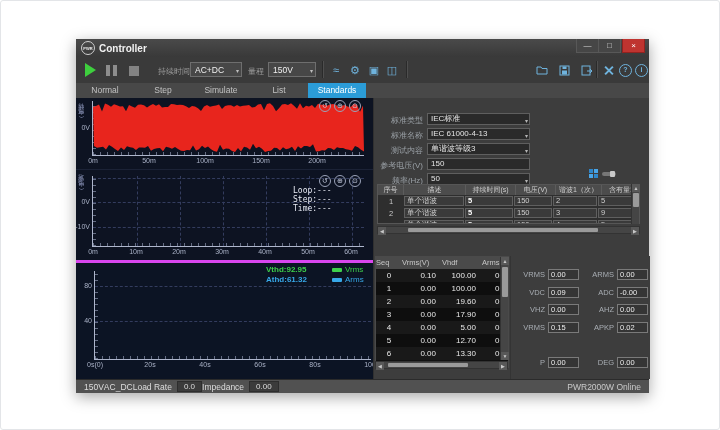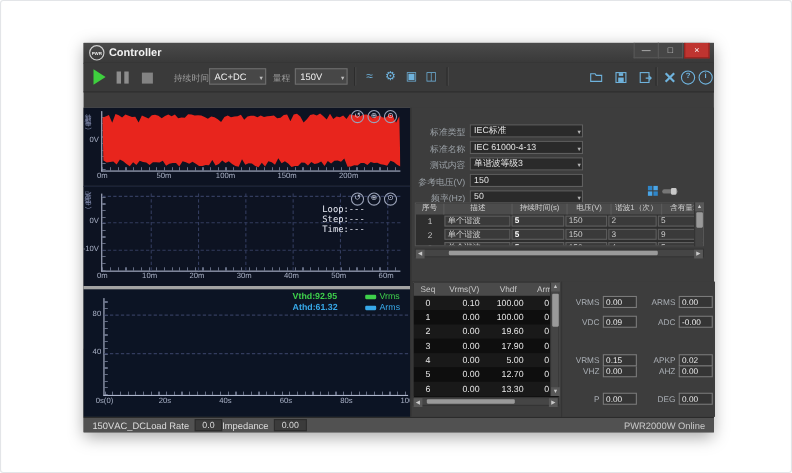--- a/index.html
+++ b/index.html
@@ -34,21 +34,21 @@
   .circ{width:11px;height:11px;border:1px solid #6fb3dd;border-radius:50%;color:#6fb3dd;font-size:7px;line-height:10px;text-align:center;font-weight:bold;}
   .tools-x{position:relative;width:11px;height:11px;}
   .tools-x i{position:absolute;left:5px;top:0;width:2px;height:11px;background:#6fb3dd;display:block;}
   .tools-x i:first-child{transform:rotate(45deg);} .tools-x i:last-child{transform:rotate(-45deg);}
   
   .tabbar{position:absolute;left:0;top:44px;right:0;height:15px;background:#484848;display:flex;}
   .tab{width:58px;height:15px;line-height:15px;text-align:center;font-size:8.5px;color:#c2c2c2;cursor:default;}
   .tab.active{background:#2b9cd8;color:#fff;}
   
   .content{position:absolute;left:0;top:59px;width:573px;height:281px;background:#3d3d3d;}
-  .charts-col{position:absolute;left:0;top:0;width:297px;height:219px;background:#a3a3a3;}
+  .charts-col{position:absolute;left:0;top:0;width:297px;height:219px;background:#d946ef;}
   .chart{position:absolute;left:0;width:297px;overflow:hidden;}
   #chart1{top:0;height:71px;background:#0d1322;}
   #chart2{top:71px;height:90px;background:#0d1322;border-top:1px solid #1b2236;}
   #chart3{top:165px;height:116px;background:#0c1424;}
   .plot{position:absolute;border-left:1px solid #aeb6cc;border-bottom:1px solid #aeb6cc;}
   #chart1 .plot{left:16px;top:3px;width:271px;height:54px;}
   #chart2 .plot{left:16px;top:6px;width:271px;height:70px;}
   #chart3 .plot{left:18px;top:8px;width:276px;height:88px;}
   .xminor{position:absolute;left:0;right:0;bottom:0;height:3px;opacity:.7;
           background:repeating-linear-gradient(90deg,#8a93ad 0 1px,transparent 1px 7px);}
@@ -85,21 +85,21 @@
   .strow .idx{font-size:7.5px;color:#c9c9c9;text-align:center;flex:none;}
   .strow .cellbox{height:10px;background:#3a3a3a;border:1px solid #5f5f5f;box-sizing:border-box;font-size:7.5px;color:#cfcfcf;
                   line-height:8px;padding:0 2px;margin-right:1px;flex:none;overflow:hidden;white-space:nowrap;}
   .vscroll{position:absolute;width:8px;background:#454545;border-left:1px solid #333;box-sizing:border-box;}
   .hscroll{position:absolute;height:8px;background:#454545;border:1px solid #333;box-sizing:border-box;}
   .sb-arrow{position:absolute;width:8px;height:8px;background:#585858;color:#c9c9c9;font-size:5px;line-height:8px;text-align:center;}
   .sb-thumb{position:absolute;background:#9a9a9a;border-radius:1px;}
   
   .seq-table{position:absolute;left:1px;top:158px;width:134px;height:112px;background:#111;overflow:hidden;border:1px solid #4a4a4a;box-sizing:border-box;}
   .seqh{position:absolute;left:0;top:0;height:12px;display:flex;background:#4a4a4a;width:200px;}
-  .seqh span{font-size:7.5px;color:#c7c7c7;line-height:12px;text-align:center;flex:none;}
+  .seqh span{font-size:7.5px;color:#c7c7c7;line-height:12px;text-align:left;flex:none;}
   .seqrow{position:absolute;left:0;height:13px;display:flex;width:200px;}
   .seqrow span{font-size:8px;color:#e8e8e8;line-height:13px;flex:none;box-sizing:border-box;}
   .seqrow span.num{text-align:right;padding-right:6px;}
   .seqrow span.ctr{text-align:center;}
   .seqrow:nth-child(odd){background:#0e0e0e;}
   .seqrow:nth-child(even){background:#191919;}
   
   .measure{position:absolute;left:136px;top:158px;width:140px;height:123px;background:#3d3d3d;border-left:1px solid #343434;box-sizing:border-box;}
   .mrow{position:absolute;left:2px;height:12px;display:flex;align-items:center;}
   .mlabel{width:32px;text-align:right;font-size:7.5px;color:#a8adb3;margin-right:3px;flex:none;}
@@ -181,20 +181,27 @@
           </span>
         </div>
       <div class="r-ico" style="left:542px;">
           <span class="circ">?</span>
         </div>
       <div class="r-ico" style="left:558px;">
           <span class="circ">i</span>
         </div>
     </div>
 
+    <div class="tabbar">
+        <div class="tab">Normal</div>
+        <div class="tab">Step</div>
+        <div class="tab">Simulate</div>
+        <div class="tab">List</div>
+        <div class="tab active">Standards</div>
+      </div>
 
     <div class="content">
 
       <div class="charts-col">
         <div class="chart" id="chart1">
           <div class="ylab">电压(伏特)</div>
           <div class="plot">
             <div class="yminor"></div>
               <div class="xminor"></div>
           <svg width="271" height="54" style="position: absolute; left: 0px; top: 0px;">
@@ -412,21 +419,21 @@
               <div class="mbox">0.00</div>
               <span class="mlabel mlabel2">ARMS</span>
               <div class="mbox">0.00</div>
             </div>
             <div class="mrow" style="top: 30px;">
               <span class="mlabel">VDC</span>
               <div class="mbox">0.09</div>
               <span class="mlabel mlabel2">ADC</span>
               <div class="mbox">-0.00</div>
             </div>
-            <div class="mrow" style="top: 47px; margin-top: 28px;">
+            <div class="mrow" style="top: 47px;">
               <span class="mlabel">VHZ</span>
               <div class="mbox">0.00</div>
               <span class="mlabel mlabel2">AHZ</span>
               <div class="mbox">0.00</div>
             </div>
             <div class="mrow" style="top: 65px;">
               <span class="mlabel">VRMS</span>
               <div class="mbox">0.15</div>
               <span class="mlabel mlabel2">APKP</span>
               <div class="mbox">0.02</div>

